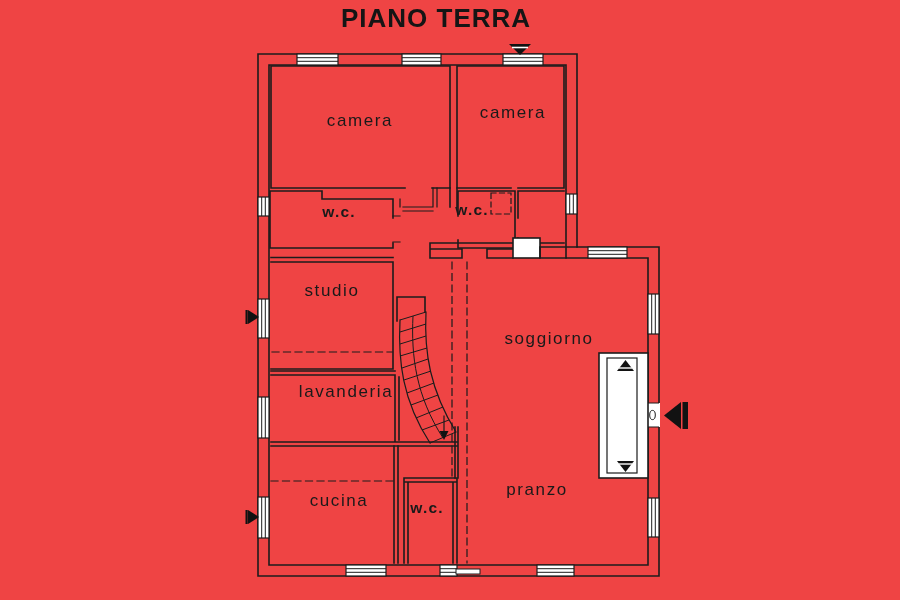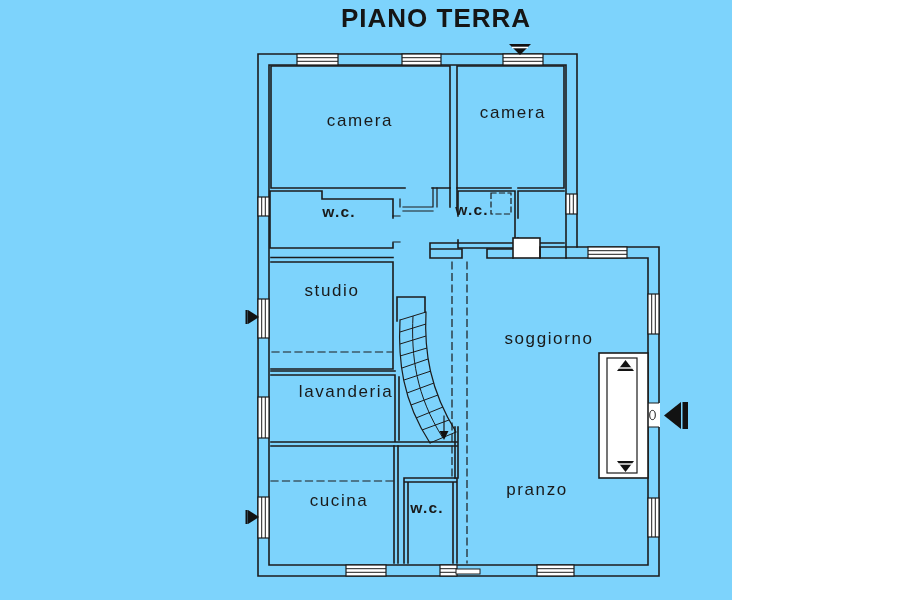--- a/index.html
+++ b/index.html
@@ -1,16 +1,16 @@
 <!DOCTYPE html>
 <html><head>
 <meta charset="utf-8">
 <style>
   html,body{margin:0;padding:0;background:#ffffff;}
-  #stage{position:relative;width:732px;height:600px;background:#7dd3fc;overflow:hidden;
+  #stage{position:relative;width:900px;height:600px;background:#ef4444;overflow:hidden;
          font-family:"Liberation Sans",sans-serif;}
   svg{position:absolute;left:0;top:0;}
   .s{stroke:#1c1c1c;stroke-width:1.6;fill:none;stroke-linecap:square;stroke-linejoin:miter;}
   .s2{stroke:#1c1c1c;stroke-width:1.2;fill:none;stroke-linecap:square;}
   .thin{stroke:#1c1c1c;stroke-width:1;fill:none;}
   .wfill{fill:#ffffff;}
   .blk{fill:#121212;stroke:none;}
   .dash{stroke-dasharray:7 4.5;}
   .dash2{stroke-dasharray:5 3.5;}
   .title-txt{font-family:"Liberation Sans",sans-serif;font-size:26px;font-weight:600;

